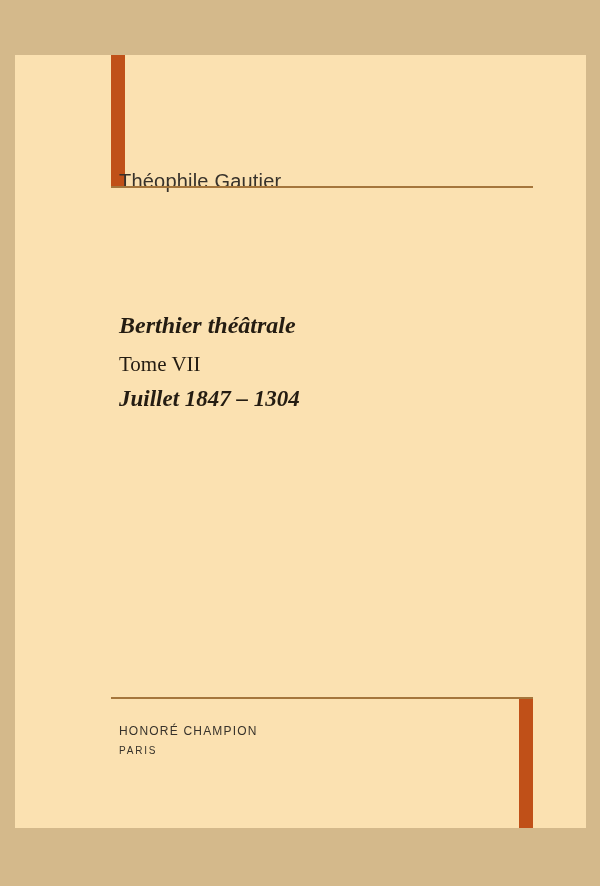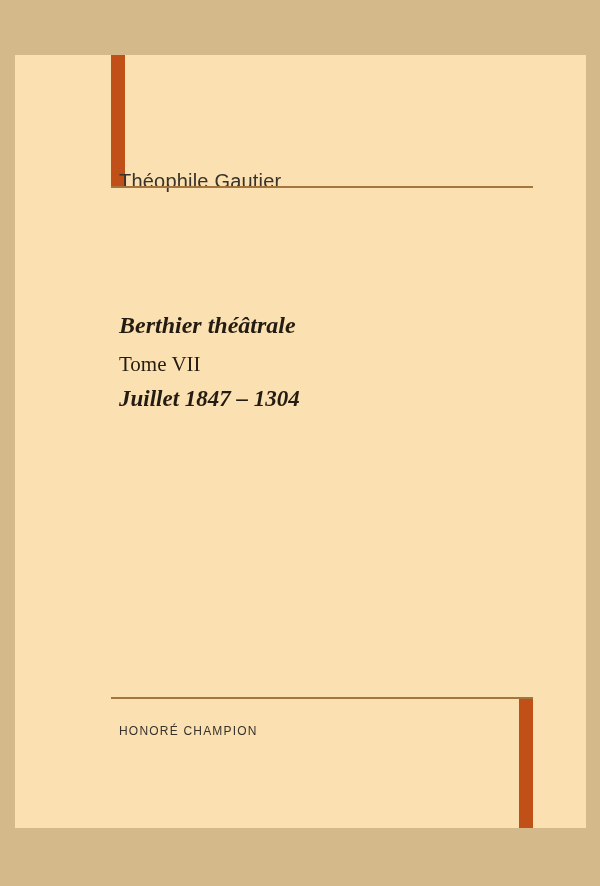--- a/index.html
+++ b/index.html
@@ -137,16 +137,17 @@
       <div class="txt period">Juillet 1847 – 1304</div>
 
 
 
       <div class="rule bottom"></div>
 
       <div class="accent-bar bottom"></div>
 
       <div class="txt publisher">HONORÉ CHAMPION</div>
 
+      <div class="txt city">PARIS</div>
 
     </div>
   </div>
 </div>
 
 </body></html>

